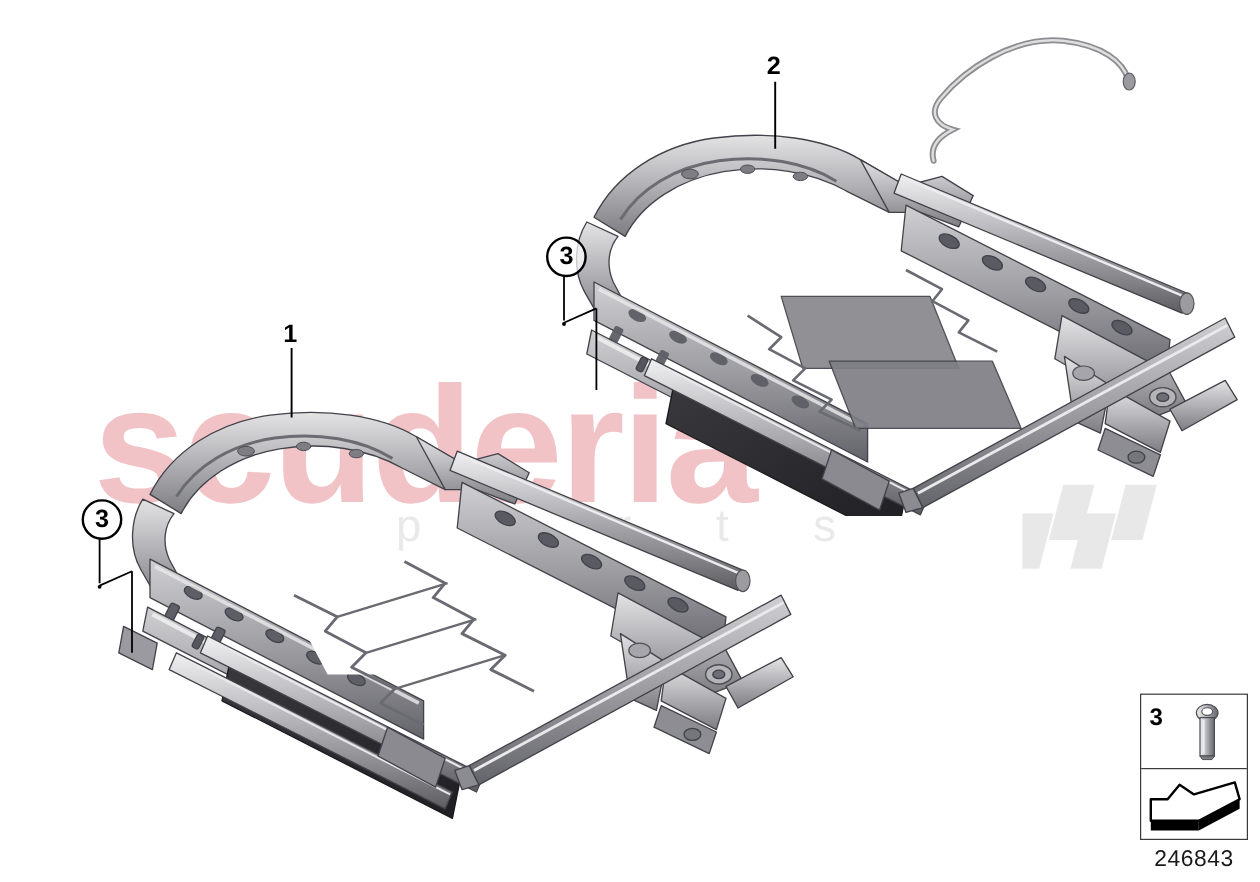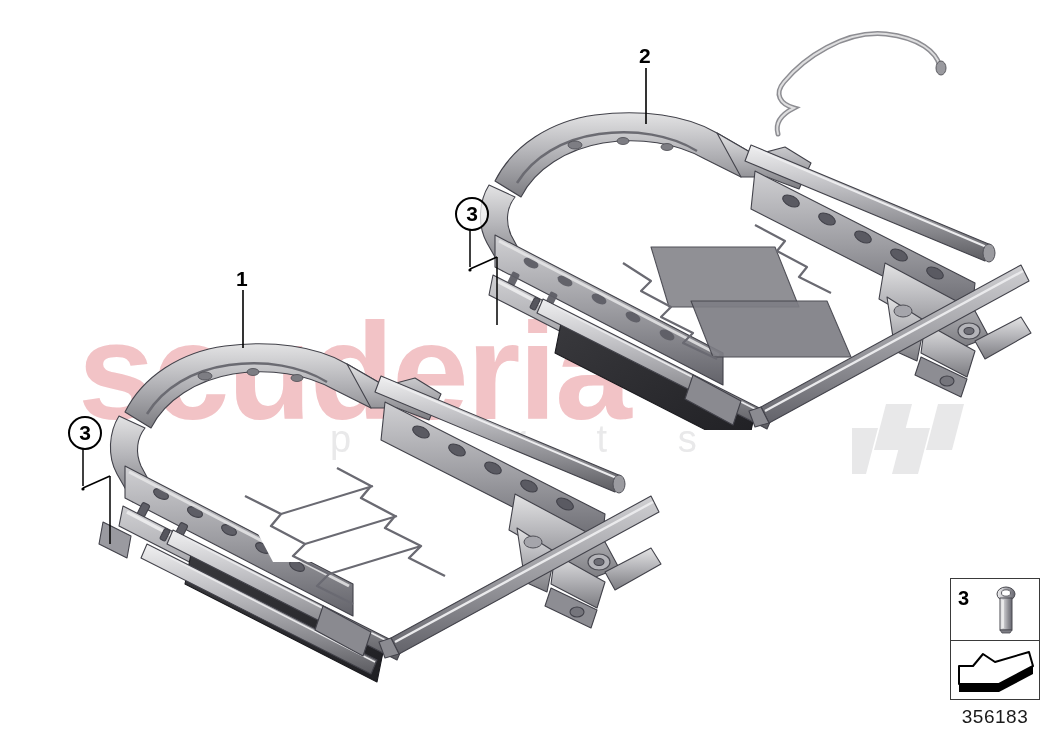--- a/index.html
+++ b/index.html
@@ -426,15 +426,15 @@
     </div>
     <div id="legend-cell-bottom">
       <svg id="legend-arrow" width="82" height="52" viewBox="0 0 82 52">
         <polygon points="74,8 40,18 28,10 18,22 4,22 4,40 44,40 78,22" fill="#ffffff" stroke="#000" stroke-width="2" stroke-linejoin="round"></polygon>
         <polygon points="78,22 44,40 44,48 78,30" fill="#000"></polygon>
         <polygon points="4,40 44,40 44,48 4,48" fill="#000"></polygon>
       </svg>
     </div>
   </div>
 
-  <div id="diagram-number">356183</div>
+  <div id="diagram-number">246843</div>
 
 </div>
 
 </body></html>

